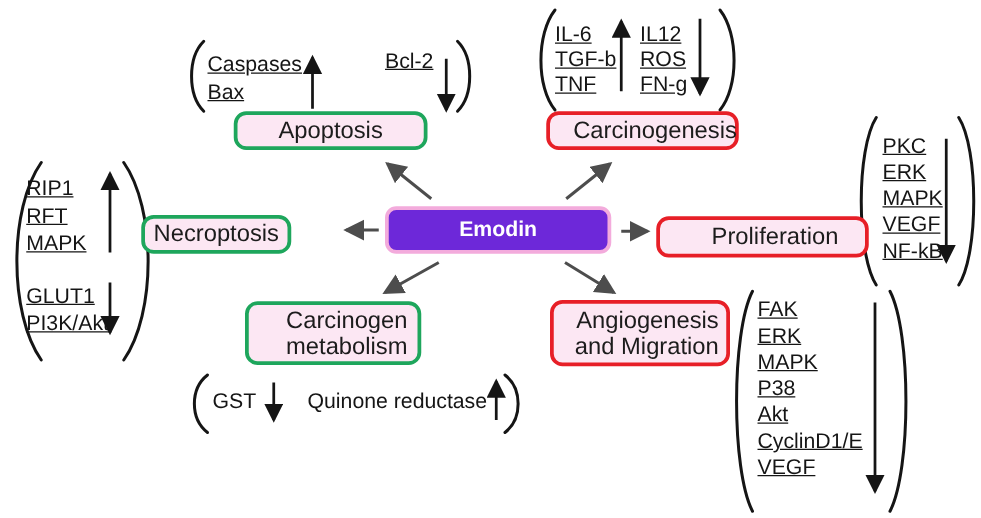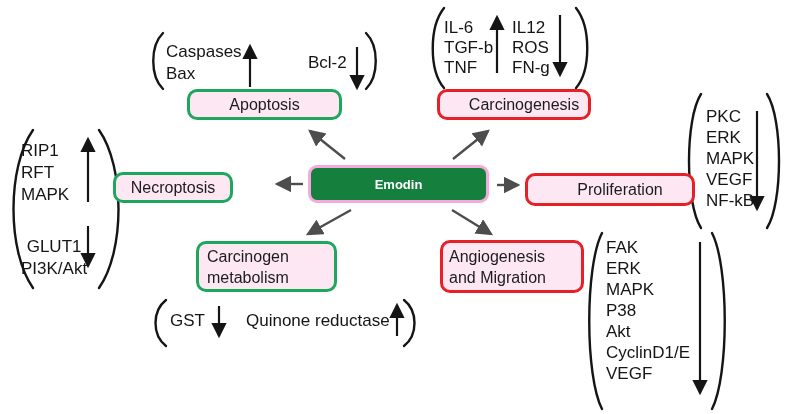--- a/index.html
+++ b/index.html
@@ -8,39 +8,39 @@
     width:785px;height:414px;
     background:#ffffff;
     font-family:"Liberation Sans","DejaVu Sans",sans-serif;
     overflow:hidden;
   }
   #overlay{position:absolute;left:0;top:0;width:785px;height:414px;z-index:0;}
   .node{
     position:absolute;z-index:1;
     display:flex;align-items:center;justify-content:center;
     background:#fce7f3;border-radius:10px;
-    font-size:16px;font-weight:500;color:#1c1c1c;
-    text-align:left;line-height:21px;
+    font-size:19px;font-weight:500;color:#1c1c1c;
+    text-align:right;line-height:21px;
     box-sizing:border-box;
   }
   .node.green{border:3px solid #1ea65c;}
   .node.red{border:3px solid #e71f27;padding-left:20px;}
   #emodin{
     position:absolute;z-index:1;
     left:308px;top:165px;width:181px;height:38px;
-    background:#15803d;border:3px solid #f3abdc;border-radius:9px;
+    background:#6d28d9;border:3px solid #f3abdc;border-radius:9px;
     display:flex;align-items:center;justify-content:center;
-    color:#ffffff;font-size:13px;font-weight:700;
+    color:#ffffff;font-size:17px;font-weight:700;
     box-sizing:border-box;
   }
   .fx{
     position:absolute;z-index:1;
     font-size:17px;line-height:22px;color:#151515;white-space:nowrap;
   }
-  .fx div{white-space:nowrap;}
+  .fx div{white-space:nowrap;text-decoration:underline;}
 </style>
 </head>
 <body>
 
 <div id="canvas">
 
   <svg id="overlay" viewBox="0 0 785 414" xmlns="http://www.w3.org/2000/svg">
     <defs>
       <marker id="ah-g" markerWidth="8" markerHeight="8" refX="6" refY="3.5" orient="auto" markerUnits="strokeWidth">
         <path d="M0,0 L7,3.5 L0,7 z" fill="#4d4d4d"></path>
@@ -99,41 +99,41 @@
   <div class="node red" style="left:525px;top:173px;width:170px;height:33px;">Proliferation</div>
 
   <div class="node red" style="left:440px;top:240px;width:144px;height:53px;padding:0 6px;">Angiogenesis and Migration</div>
 
   <div class="node green" style="left:196px;top:241px;width:141px;height:51px;padding:0 8px;">Carcinogen metabolism</div>
 
   <div class="fx" style="left:166px;top:41px;">
     <div>Caspases</div>
     <div>Bax</div>
   </div>
-  <div class="fx" style="left:308px;top:52px;">
+  <div class="fx" style="left:308px;top:38px;">
     <div>Bcl-2</div>
   </div>
 
   <div class="fx" style="left:444px;top:18px;line-height:20px;">
     <div>IL-6</div>
     <div>TGF-b</div>
     <div>TNF</div>
   </div>
   <div class="fx" style="left:512px;top:18px;line-height:20px;">
     <div>IL12</div>
     <div>ROS</div>
     <div>FN-g</div>
   </div>
 
   <div class="fx" style="left:21px;top:140px;">
     <div>RIP1</div>
     <div>RFT</div>
     <div>MAPK</div>
   </div>
-  <div class="fx" style="left:21px;top:236px;text-align:center;">
+  <div class="fx" style="left:21px;top:226px;">
     <div>GLUT1</div>
     <div>PI3K/Akt</div>
   </div>
 
   <div class="fx" style="left:706px;top:106px;line-height:21px;">
     <div>PKC</div>
     <div>ERK</div>
     <div>MAPK</div>
     <div>VEGF</div>
     <div>NF-kB</div>

